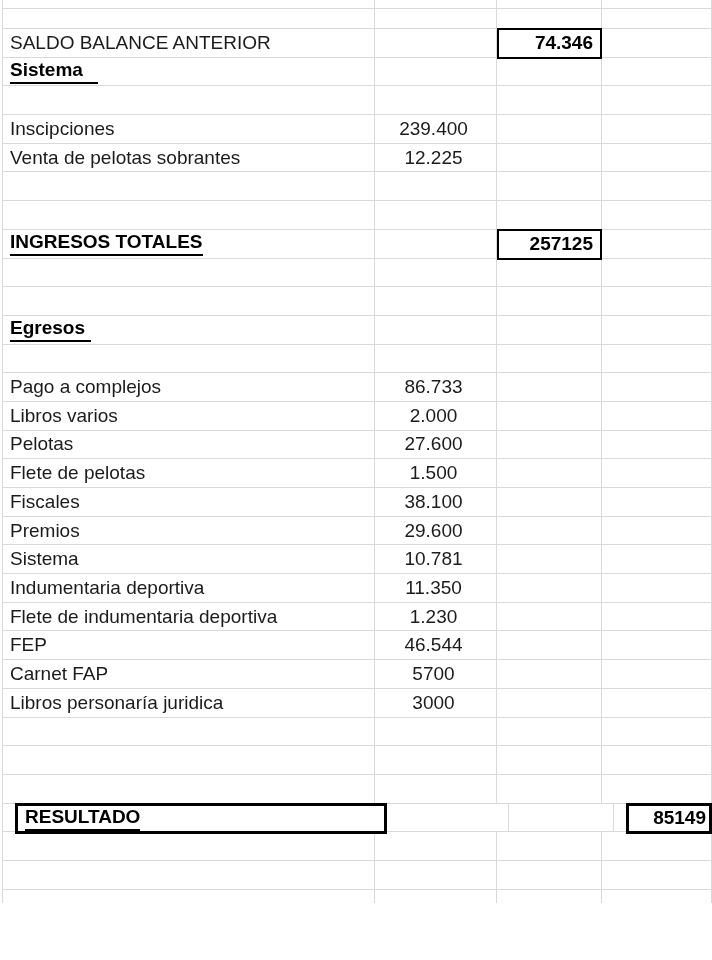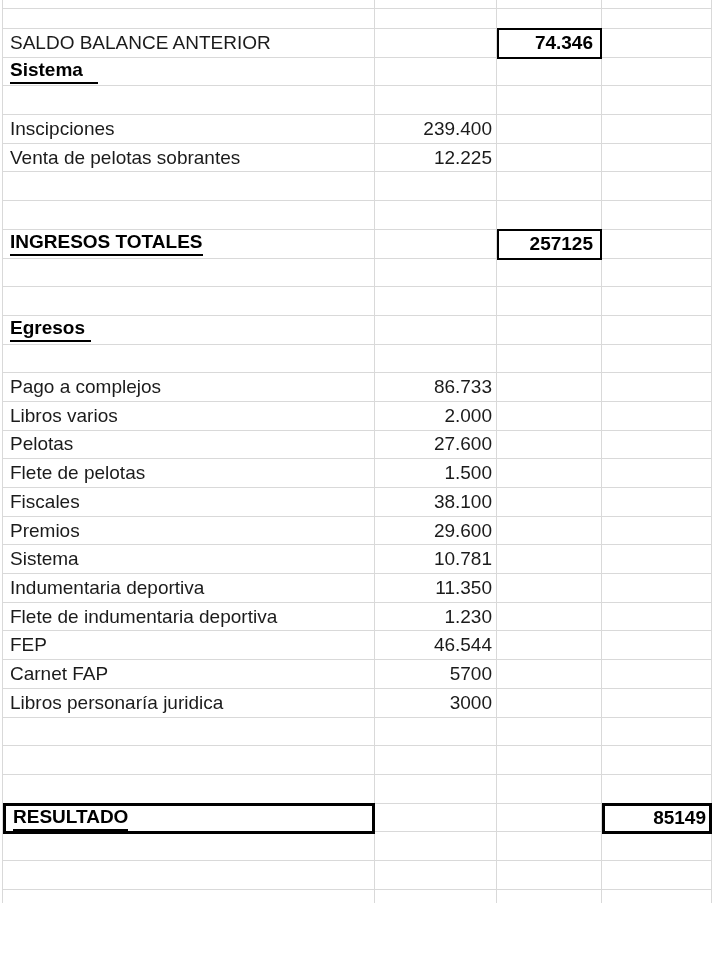--- a/index.html
+++ b/index.html
@@ -31,21 +31,21 @@
   .rhend{height:13px;border-bottom:none;}
   .c{
     height:100%;
     border-right:1px solid var(--grid);
     display:flex;
     align-items:center;
     overflow:visible;
     white-space:nowrap;
   }
   .ca{width:372px;padding-left:7px;}
-  .cb{width:122px;justify-content:flex-end;padding-right:4px;}
+  .cb{width:122px;justify-content:center;padding-right:4px;}
   .cc{width:105px;justify-content:flex-end;padding-right:4px;}
   .cd{flex:1;justify-content:flex-end;padding-right:3px;}
   .bold{font-weight:bold;color:var(--bold-ink);}
   .ul{
     display:inline-block;
     border-bottom:2.5px solid var(--bold-ink);
     padding-bottom:1px;
     line-height:1.15;
   }
   .ul-ext15{padding-right:15px;}
@@ -54,21 +54,21 @@
     border:2.5px solid #000;
     position:relative;top:-1px;
     height:calc(100% + 3px);
     z-index:1;background:#fff;
     padding-right:7px;
   }
   .box3{
     border:3px solid #000;
     position:relative;top:-1px;
     height:calc(100% + 4px);
-    z-index:2;background:#fff;
+    z-index:2;background:#fff;margin-left:12px;
   }
   .box3.ca{padding-left:7px;}
   .box3.cd{padding-right:3px;text-align:right;}
 </style>
 </head>
 <body>
 
 <div class="sheet">
 
   <div class="row rh9">

